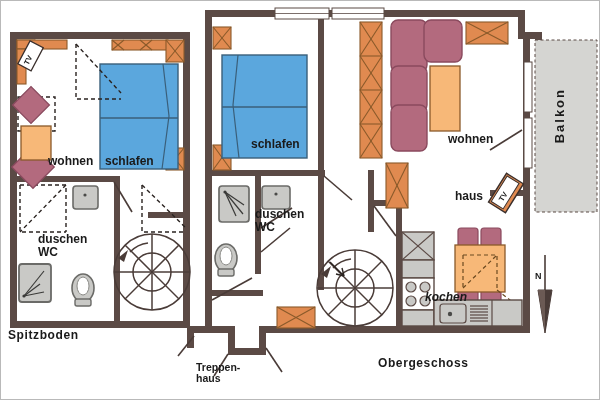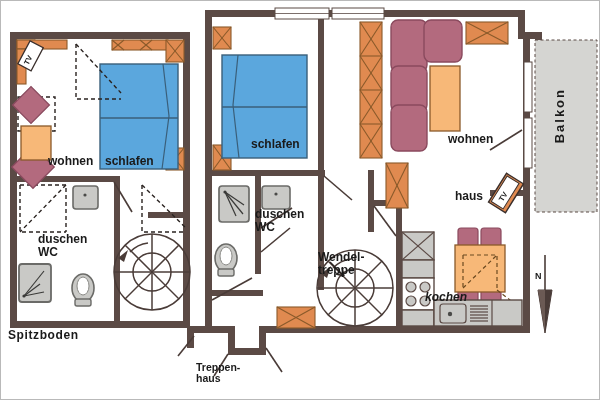--- a/index.html
+++ b/index.html
@@ -451,25 +451,24 @@
 
   <div class="lbl lbl-room" style="left:255px; top:208px;">duschen
 WC</div>
 
   <div class="lbl lbl-room" style="left:448px; top:133px;">wohnen</div>
 
   <div class="lbl lbl-room" style="left:455px; top:190px;">haus</div>
 
   <div class="lbl lbl-room" style="left:425px; top:291px;font-style:italic;">kochen</div>
 
-  <div class="lbl lbl-room" style="left:318px; top:251px;">Wendel-
-treppe</div>
 
   <div class="lbl lbl-tv rot-tv-b" style="left:495px; top:186px; width:26px;">TV</div>
 
+  <div class="lbl lbl-floor" style="left:378px; top:357px;">Obergeschoss</div>
 
   <div class="lbl lbl-small" style="left:196px; top:362px;">Treppen-
 haus</div>
 
   <div class="lbl lbl-balkon" style="left:553px; top:88px;">Balkon</div>
 
   <div class="lbl lbl-n" style="left:535px; top:272px;">N</div>
 
 </div>
 

